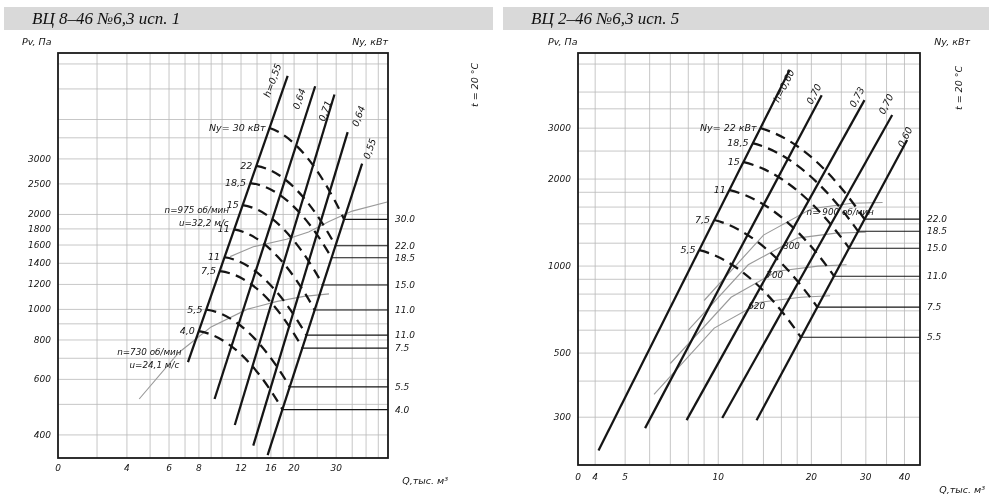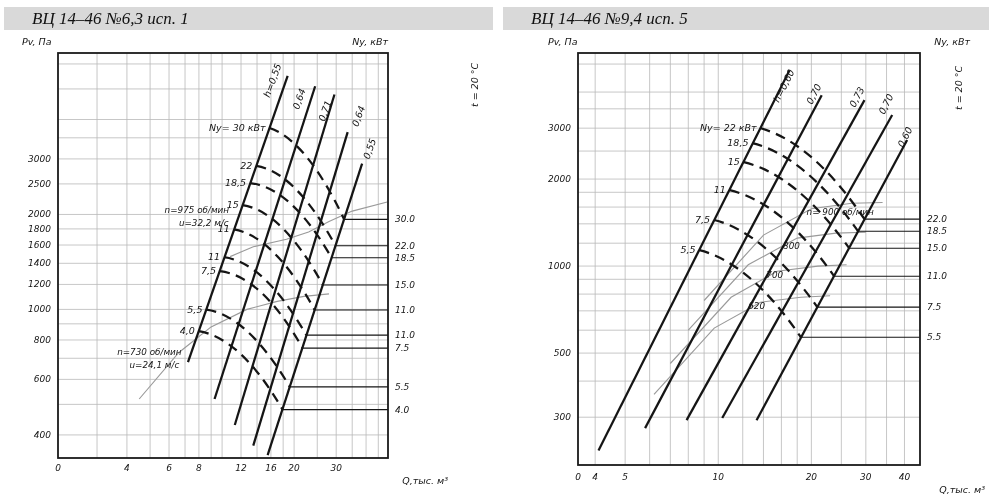--- a/index.html
+++ b/index.html
@@ -8,22 +8,22 @@
   .titlebar{position:absolute;height:23px;background:#d9d9d9;color:#111;
             font-family:"Liberation Serif",serif;font-style:italic;font-size:17px;
             line-height:23px;padding-left:28px;box-sizing:border-box;white-space:nowrap;}
   svg{position:absolute;left:0;top:0;}
   text{fill:#151515;}
 </style>
 </head>
 <body>
 
 <div class="page">
-  <div class="titlebar" id="titlebar-0" style="left: 4px; top: 7px; width: 489px; padding-left: 28px; background: rgb(217, 217, 217);">ВЦ 14–46 №6,3 исп. 1</div>
-  <div class="titlebar" id="titlebar-1" style="left: 503px; top: 7px; width: 486px; padding-left: 28px; background: rgb(217, 217, 217);">ВЦ 14–46 №9,4 исп. 5</div>
+  <div class="titlebar" id="titlebar-0" style="left: 4px; top: 7px; width: 489px; padding-left: 28px; background: rgb(217, 217, 217);">ВЦ 8–46 №6,3 исп. 1</div>
+  <div class="titlebar" id="titlebar-1" style="left: 503px; top: 7px; width: 486px; padding-left: 28px; background: rgb(217, 217, 217);">ВЦ 2–46 №6,3 исп. 5</div>
   <svg id="charts-canvas" xmlns="http://www.w3.org/2000/svg" width="989" height="502" viewBox="0 0 989 502">
       <g>
         <g>
           <line x1="97.0429767756936" y1="53" x2="97.0429767756936" y2="458" stroke="#b9b9b9" stroke-width="0.8"></line>
           <line x1="126.92266833240733" y1="53" x2="126.92266833240733" y2="458" stroke="#b9b9b9" stroke-width="0.8"></line>
           <line x1="150.0991576746685" y1="53" x2="150.0991576746685" y2="458" stroke="#b9b9b9" stroke-width="0.8"></line>
           <line x1="169.03572829484966" y1="53" x2="169.03572829484966" y2="458" stroke="#b9b9b9" stroke-width="0.8"></line>
           <line x1="185.04637062386803" y1="53" x2="185.04637062386803" y2="458" stroke="#b9b9b9" stroke-width="0.8"></line>
           <line x1="198.9154198515634" y1="53" x2="198.9154198515634" y2="458" stroke="#b9b9b9" stroke-width="0.8"></line>
           <line x1="211.14878825729204" y1="53" x2="211.14878825729204" y2="458" stroke="#b9b9b9" stroke-width="0.8"></line>

